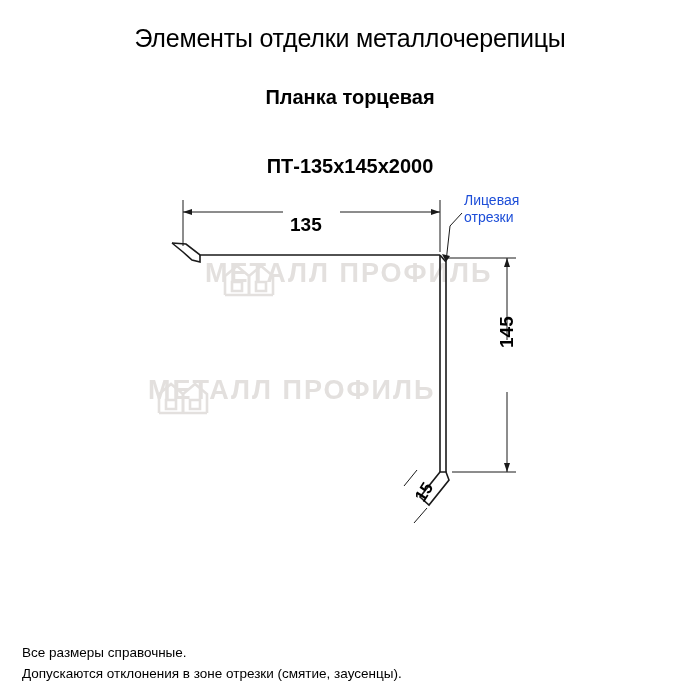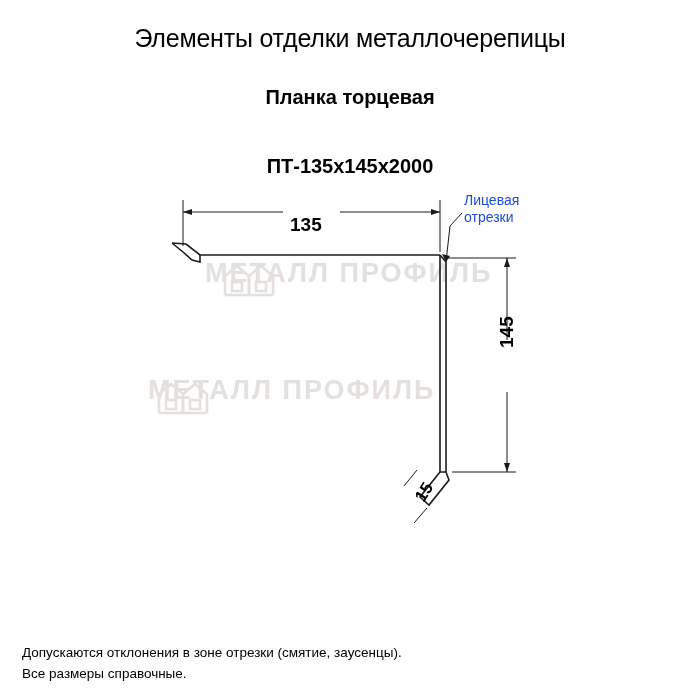--- a/index.html
+++ b/index.html
@@ -208,17 +208,17 @@
   <div class="dim-label dim-135">135</div>
   <div class="dim-label dim-145">145</div>
   <div class="dim-label dim-15">15</div>
 
   <div class="face-label">
     <div>Лицевая</div>
     <div>отрезки</div>
   </div>
 
   <div class="footer">
+    <div>Все размеры справочные.</div>
     <div>Допускаются отклонения в зоне отрезки (смятие, заусенцы).</div>
-    <div>Все размеры справочные.</div>
   </div>
 
 </div>
 
 </body></html>

